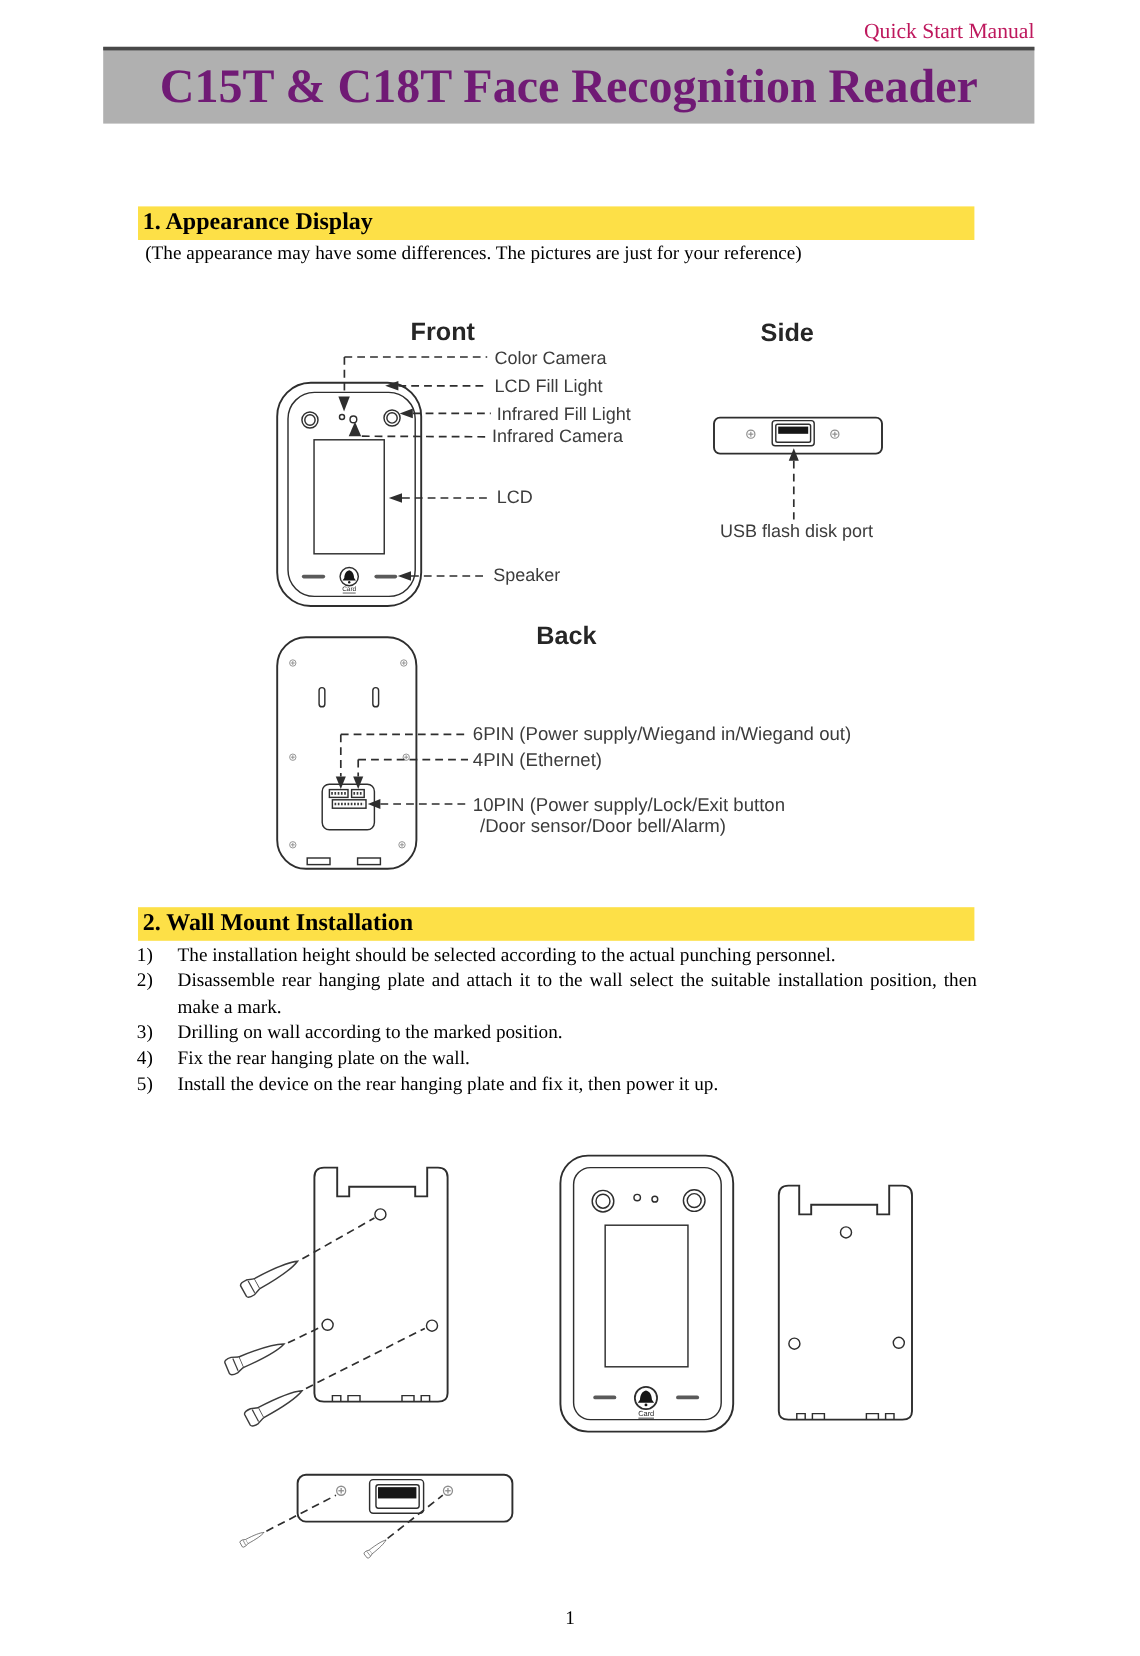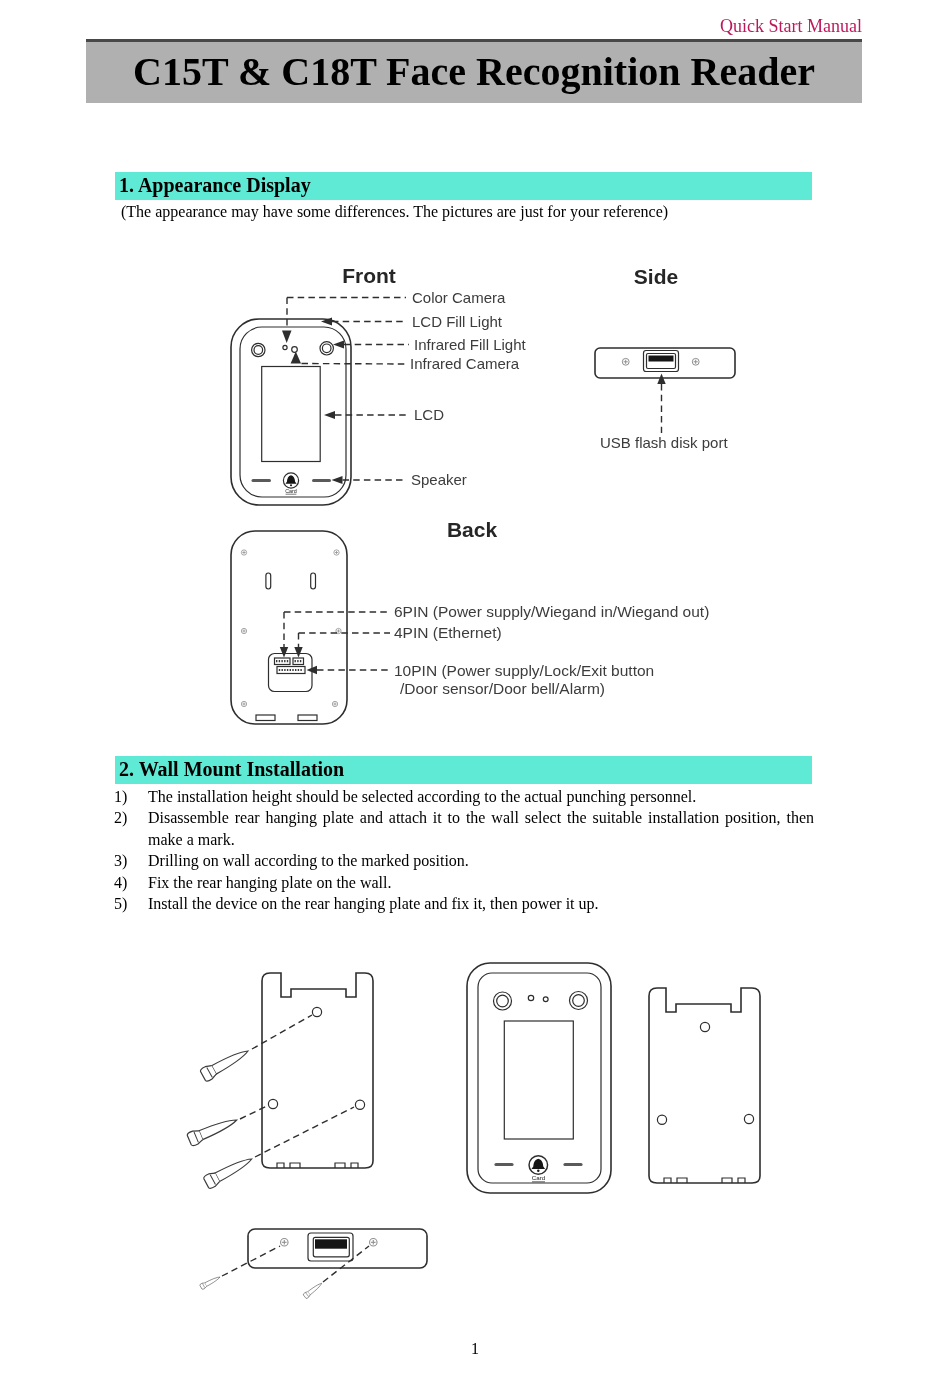--- a/index.html
+++ b/index.html
@@ -2,23 +2,23 @@
 <html><head>
 <meta charset="utf-8">
 <style>
   html,body{margin:0;padding:0;}
   body{width:950px;height:1380px;position:relative;background:#ffffff;overflow:hidden;
        font-family:"Liberation Serif",serif;color:#000;}
   .abs{position:absolute;}
   .header-right{top:16px;left:0;width:862px;text-align:right;font-size:18px;color:#be185d;}
   .banner{left:86px;top:39px;width:776px;background:#b0b0b0;border-top:3px solid #484848;
           text-align:center;padding:5px 0 7px 0;}
-  .banner-line{font-size:40px;font-weight:bold;line-height:49px;color:#000000;
+  .banner-line{font-size:40px;font-weight:bold;line-height:49px;color:#701a75;
                font-family:"Liberation Serif",serif;}
-  .sec-bar{left:115px;width:693px;background:#5eead4;font-size:20px;font-weight:bold;
+  .sec-bar{left:115px;width:693px;background:#fde047;font-size:20px;font-weight:bold;
            padding:2px 0 3px 4px;line-height:23px;}
   .sec1{top:172px;}
   .sec2{top:756px;}
   .note{left:121px;top:203px;width:700px;font-size:16px;}
   .steps{left:114px;top:786px;width:700px;}
   .step{display:flex;font-size:16px;line-height:21.4px;}
   .step .num{width:34px;flex:none;}
   .step .txt{flex:1;text-align:justify;}
   .pagenum{left:0;top:1340px;width:950px;text-align:center;font-size:16px;}
   

